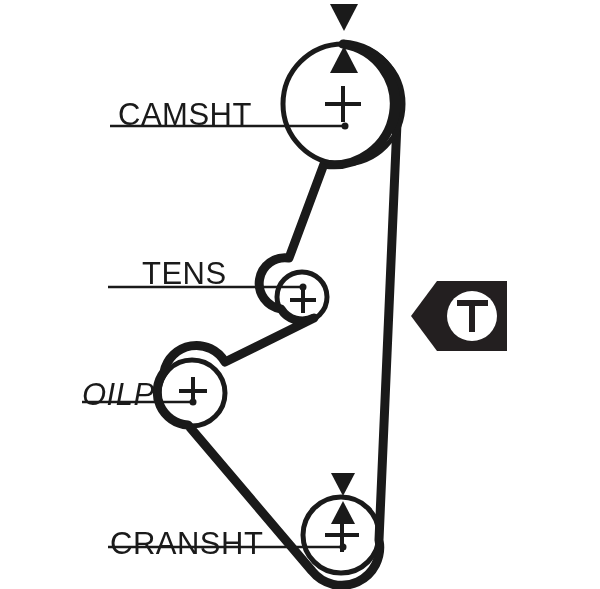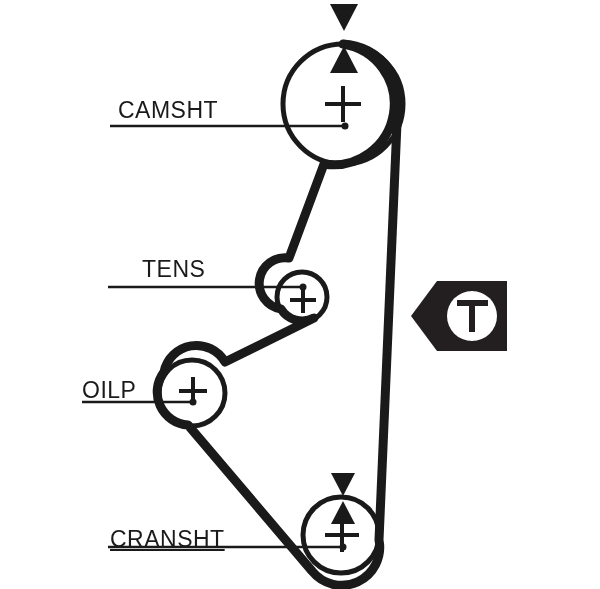--- a/index.html
+++ b/index.html
@@ -21,30 +21,30 @@
     position: absolute;
     left: 0;
     top: 0;
     width: 600px;
     height: 589px;
     display: block;
   }
   .label-text {
     position: absolute;
     font-family: "Liberation Sans", sans-serif;
-    font-size: 23px;
+    font-size: 31px;
     letter-spacing: 0.5px;
     color: #1a1a1a;
     white-space: nowrap;
     line-height: 1;
   }
   #label-camsht { left: 118px; top: 99px; }
   #label-tens   { left: 110px; top: 258px; margin-left: 32px; }
-  #label-oilp   { left: 82px;  top: 379px; }
-  #label-cransht{ left: 110px; top: 528px; text-decoration: underline; }
+  #label-oilp   { left: 82px;  top: 379px; font-style: italic; }
+  #label-cransht{ left: 110px; top: 528px; }
 </style>
 </head>
 <body>
 
 <div id="diagram-root">
 
   <svg id="belt-svg" viewBox="0 0 600 589" xmlns="http://www.w3.org/2000/svg">
 
     <g>
 

